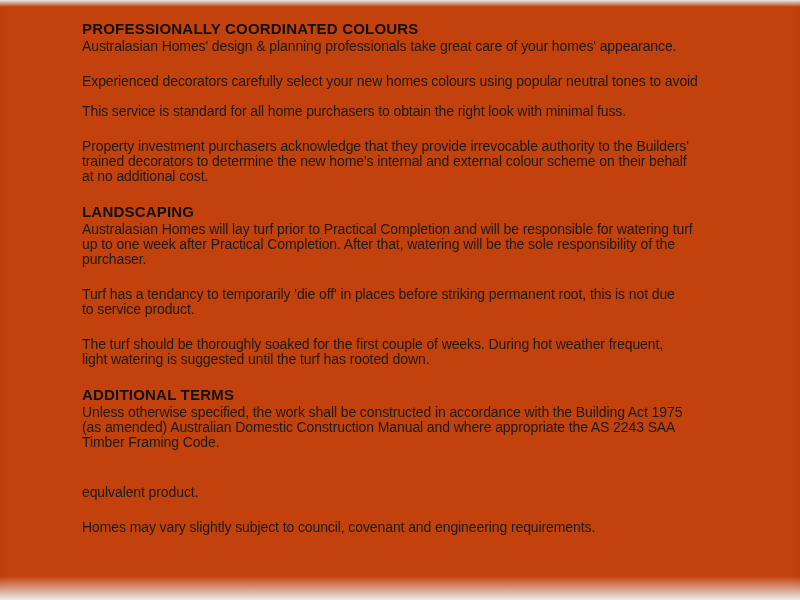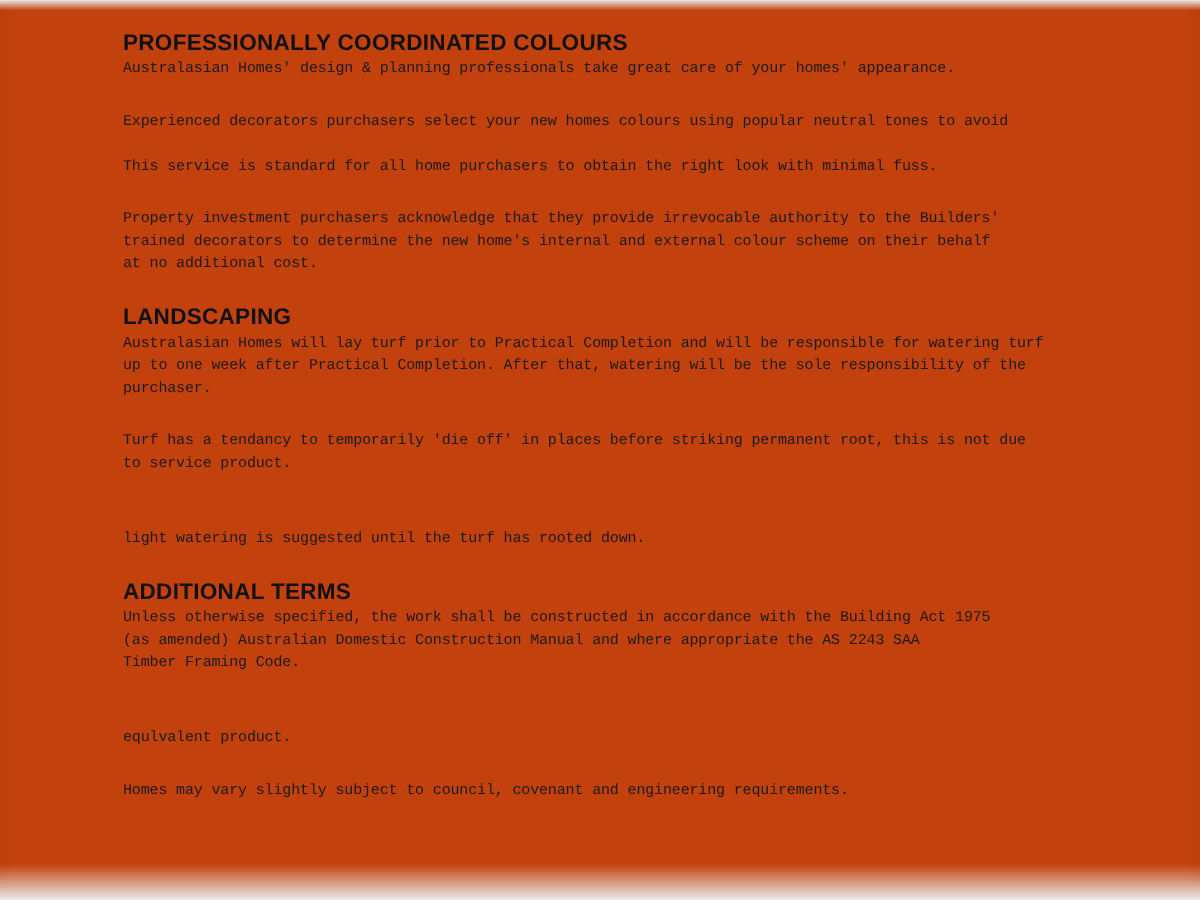--- a/index.html
+++ b/index.html
@@ -46,45 +46,44 @@
   .doc-heading {
     margin: 0 0 3px 0;
     font-size: 15px;
     line-height: 15px;
     font-weight: bold;
     letter-spacing: 0.2px;
     color: #111111;
   }
   .doc-para {
     margin: 0 0 20px 0;
-    font-size: 10px;
+    font-size: 14px;
     line-height: 15px;
     letter-spacing: -0.1px;
     color: #1b1b1b;
     white-space: nowrap;
-    font-family: Liberation Mono, monospace;
   }
   .extra-gap { margin-top: 19px; }
 </style>
 </head>
 <body>
 
 <div class="page">
   <div class="content">
       <section class="doc-section">
         <h2 class="doc-heading">PROFESSIONALLY COORDINATED COLOURS</h2>
         <p class="doc-para"><span>Australasian Homes' design &amp; planning professionals take great care of your homes' appearance.</span></p>
-        <p class="doc-para"><span>Experienced decorators purchasers select your new homes colours using popular neutral tones to avoid</span><br><br><span>This service is standard for all home purchasers to obtain the right look with minimal fuss.</span></p>
+        <p class="doc-para"><span>Experienced decorators carefully select your new homes colours using popular neutral tones to avoid</span><br><br><span>This service is standard for all home purchasers to obtain the right look with minimal fuss.</span></p>
         <p class="doc-para"><span>Property investment purchasers acknowledge that they provide irrevocable authority to the Builders'</span><br><span>trained decorators to determine the new home's internal and external colour scheme on their behalf</span><br><span>at no additional cost.</span></p>
       </section>
       <section class="doc-section">
         <h2 class="doc-heading">LANDSCAPING</h2>
         <p class="doc-para"><span>Australasian Homes will lay turf prior to Practical Completion and will be responsible for watering turf</span><br><span>up to one week after Practical Completion. After that, watering will be the sole responsibility of the</span><br><span>purchaser.</span></p>
         <p class="doc-para"><span>Turf has a tendancy to temporarily 'die off' in places before striking permanent root, this is not due</span><br><span>to service product.</span></p>
-        <p class="doc-para"><br><span>light watering is suggested until the turf has rooted down.</span></p>
+        <p class="doc-para"><span>The turf should be thoroughly soaked for the first couple of weeks. During hot weather frequent,</span><br><span>light watering is suggested until the turf has rooted down.</span></p>
       </section>
       <section class="doc-section extra-gap">
         <h2 class="doc-heading">ADDITIONAL TERMS</h2>
         <p class="doc-para"><span>Unless otherwise specified, the work shall be constructed in accordance with the Building Act 1975</span><br><span>(as amended) Australian Domestic Construction Manual and where appropriate the AS 2243 SAA</span><br><span>Timber Framing Code.</span></p>
         <p class="doc-para"><br><span>equlvalent product.</span></p>
         <p class="doc-para"><span>Homes may vary slightly subject to council, covenant and engineering requirements.</span></p>
       </section>
     </div>
 </div>
 

